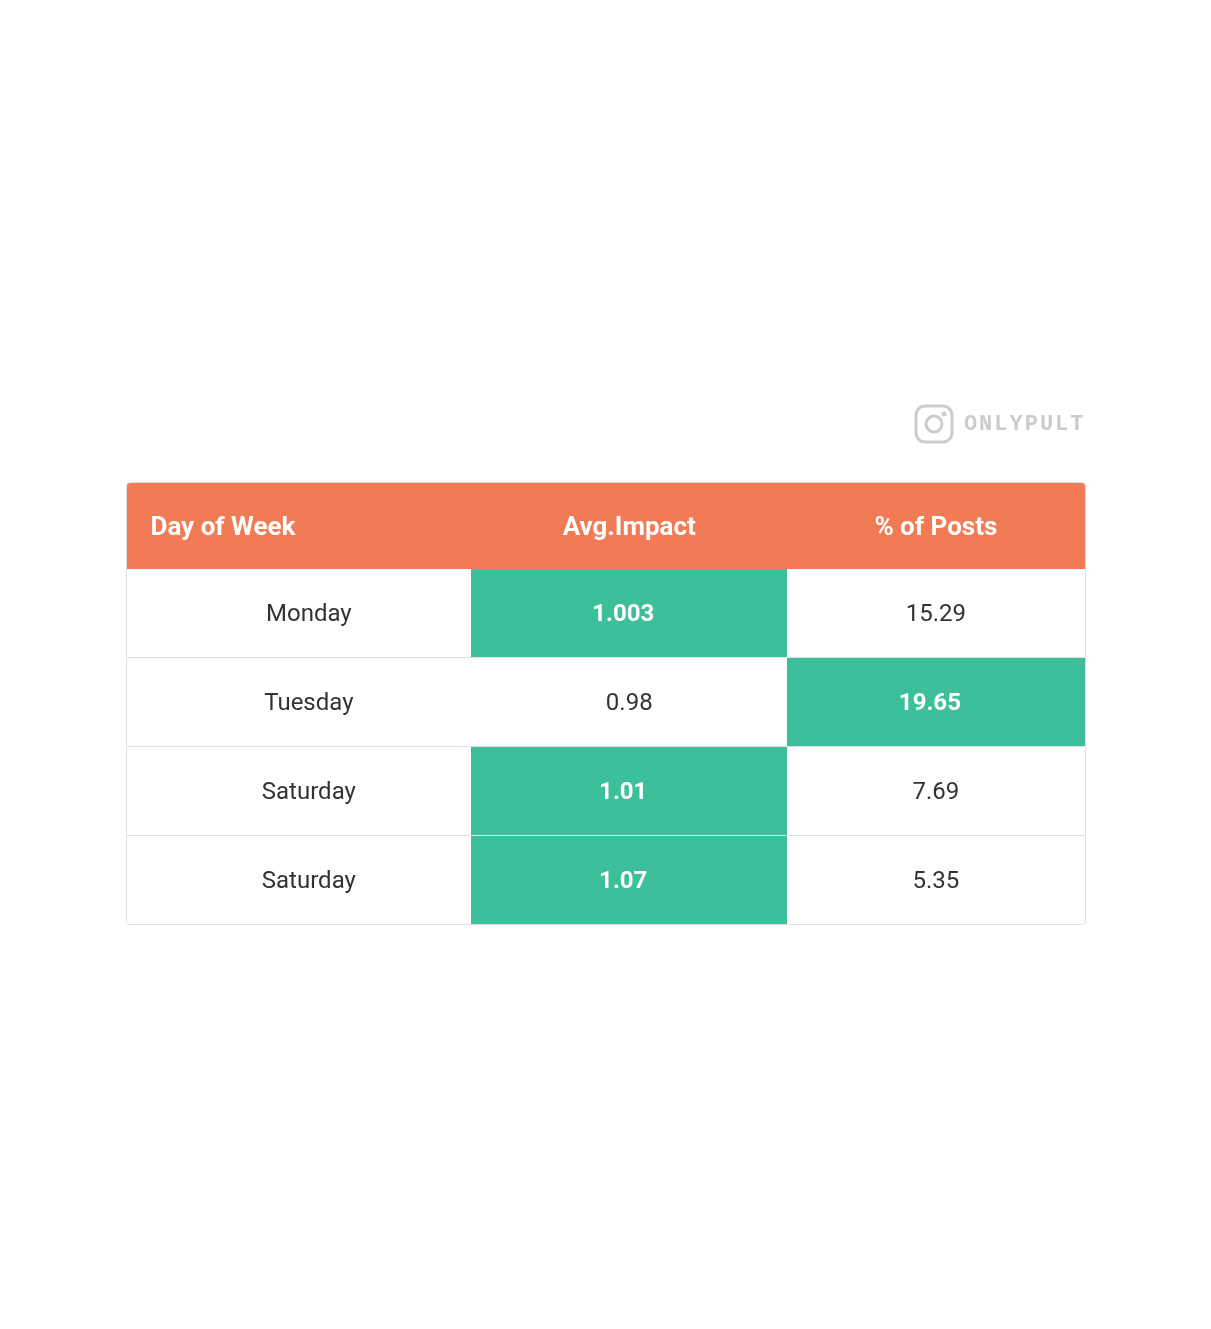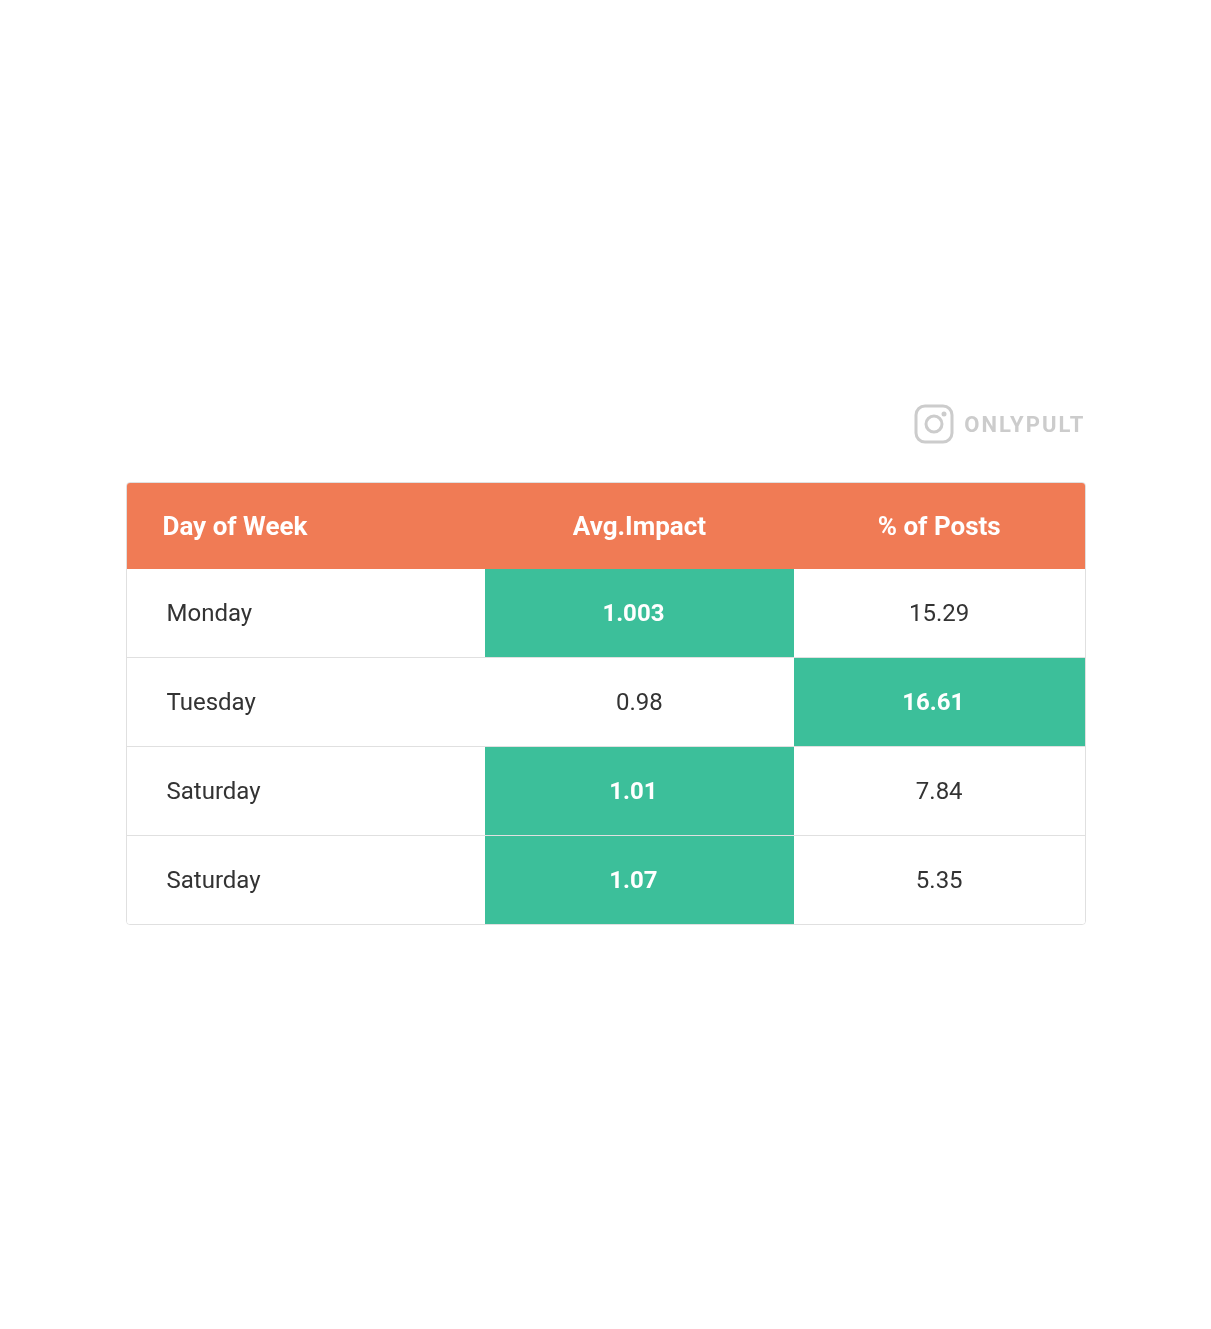--- a/index.html
+++ b/index.html
@@ -27,20 +27,21 @@
       flex-direction: column;
       align-items: flex-end;
     }
 
     .brand-header {
       display: flex;
       align-items: center;
       gap: 10px;
       margin-bottom: 38px;
       color: #cccccc;
+      font-family: Liberation Mono, monospace;
     }
 
     .brand-icon {
       width: 40px;
       height: 40px;
     }
 
     .brand-name {
       font-size: 22px;
       font-weight: 700;
@@ -66,41 +67,41 @@
 
     thead th {
       padding: 28px 20px;
       color: #ffffff;
       font-size: 26px;
       font-weight: 700;
     }
 
     thead th:first-child {
       text-align: left;
-      padding-left: 36px;
+      padding-left: 24px;
     }
 
     tbody tr {
       border-bottom: 1px solid #e0e0e0;
     }
 
     tbody tr:last-child {
       border-bottom: none;
     }
 
     tbody td {
       padding: 30px 20px;
       font-size: 24px;
       color: #333333;
       text-align: center;
       background: #ffffff;
     }
 
     tbody td:first-child {
-      text-align: left;
+      text-align: center;
       padding-left: 40px;
       color: #333333;
       font-size: 24px;
     }
 
     .highlight-teal {
       background-color: #3cbf9a !important;
       color: #ffffff !important;
       font-weight: 700;
       padding-left: 8px;
@@ -130,26 +131,26 @@
       </thead>
       <tbody id="table-body">
       <tr>
             <td>Monday</td>
             <td class="highlight-teal">1.003</td>
             <td>15.29</td>
           </tr>
           <tr>
             <td>Tuesday</td>
             <td>0.98</td>
-            <td class="highlight-teal">16.61</td>
+            <td class="highlight-teal">19.65</td>
           </tr>
           <tr>
             <td>Saturday</td>
             <td class="highlight-teal">1.01</td>
-            <td>7.84</td>
+            <td>7.69</td>
           </tr>
           <tr>
             <td>Saturday</td>
             <td class="highlight-teal">1.07</td>
             <td>5.35</td>
           </tr>
         </tbody>
     </table>
   </div>
 </div>

